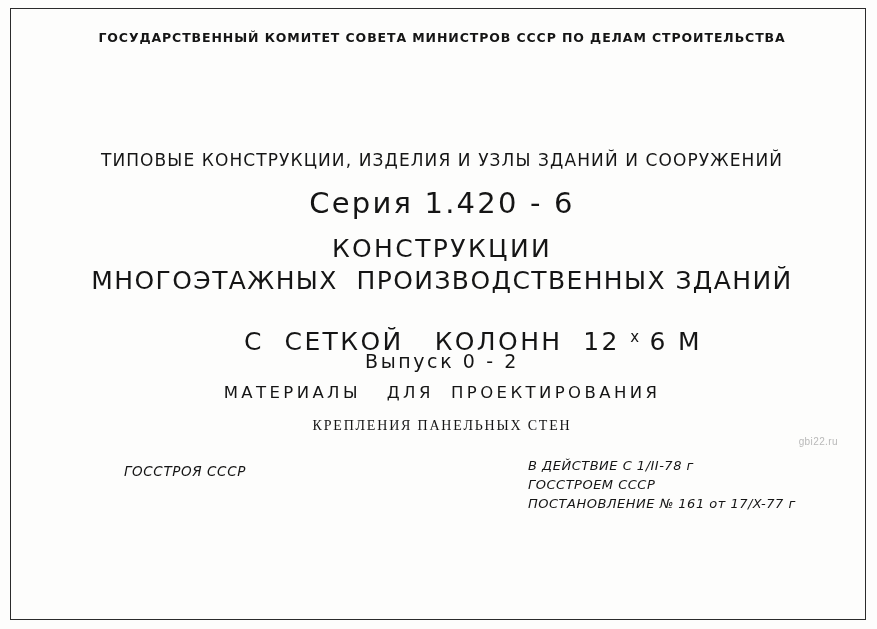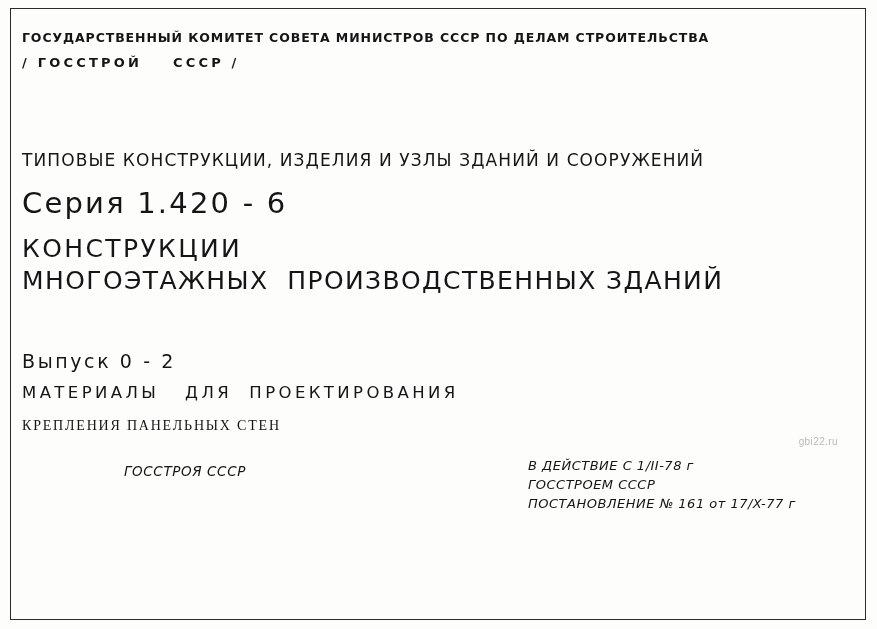--- a/index.html
+++ b/index.html
@@ -32,23 +32,23 @@
     top: 8px;
     width: 856px;
     height: 612px;
     color: #151515;
   }
 
   
   .line {
     position: absolute;
     white-space: pre;
-    text-align: left;
+    text-align: center;
     width: 100%;
-    left: 12px;
+    left: 4px;
   }
 
   
   .hdr1 {
     top: 22px;
     font-size: 12.5px;
     letter-spacing: 0.9px;
     font-weight: 700;
     font-family: "DejaVu Sans", sans-serif;
   }
@@ -165,30 +165,32 @@
 <body>
 
 <div class="page">
 
   <div class="sheet-border"></div>
 
   <div class="doc-body">
 
     <div class="line hdr1">ГОСУДАРСТВЕННЫЙ КОМИТЕТ СОВЕТА МИНИСТРОВ СССР ПО ДЕЛАМ СТРОИТЕЛЬСТВА</div>
 
-    <div class="line hdr2">/ ГОССТРОЙ    СССР /</div>
 
     <div class="line subtitle">ТИПОВЫЕ КОНСТРУКЦИИ, ИЗДЕЛИЯ И УЗЛЫ ЗДАНИЙ И СООРУЖЕНИЙ</div>
 
     <div class="line series">Серия 1.420 - 6</div>
 
     <div class="line big2">МНОГОЭТАЖНЫХ  ПРОИЗВОДСТВЕННЫХ ЗДАНИЙ</div>
 
     <div class="line big1">КОНСТРУКЦИИ</div>
 
+    <div class="line big3">
+      <span>С  СЕТКОЙ   КОЛОНН  12 </span><span class="sup">х</span><span> 6 М</span>
+    </div>
 
     <div class="line issue">Выпуск 0 - 2</div>
 
     <div class="line mat1">МАТЕРИАЛЫ   ДЛЯ  ПРОЕКТИРОВАНИЯ</div>
 
     <div class="line mat2">КРЕПЛЕНИЯ ПАНЕЛЬНЫХ СТЕН</div>
 
     <div class="dev-block">
       <div class="l2">ГОССТРОЯ СССР</div>
     </div>

